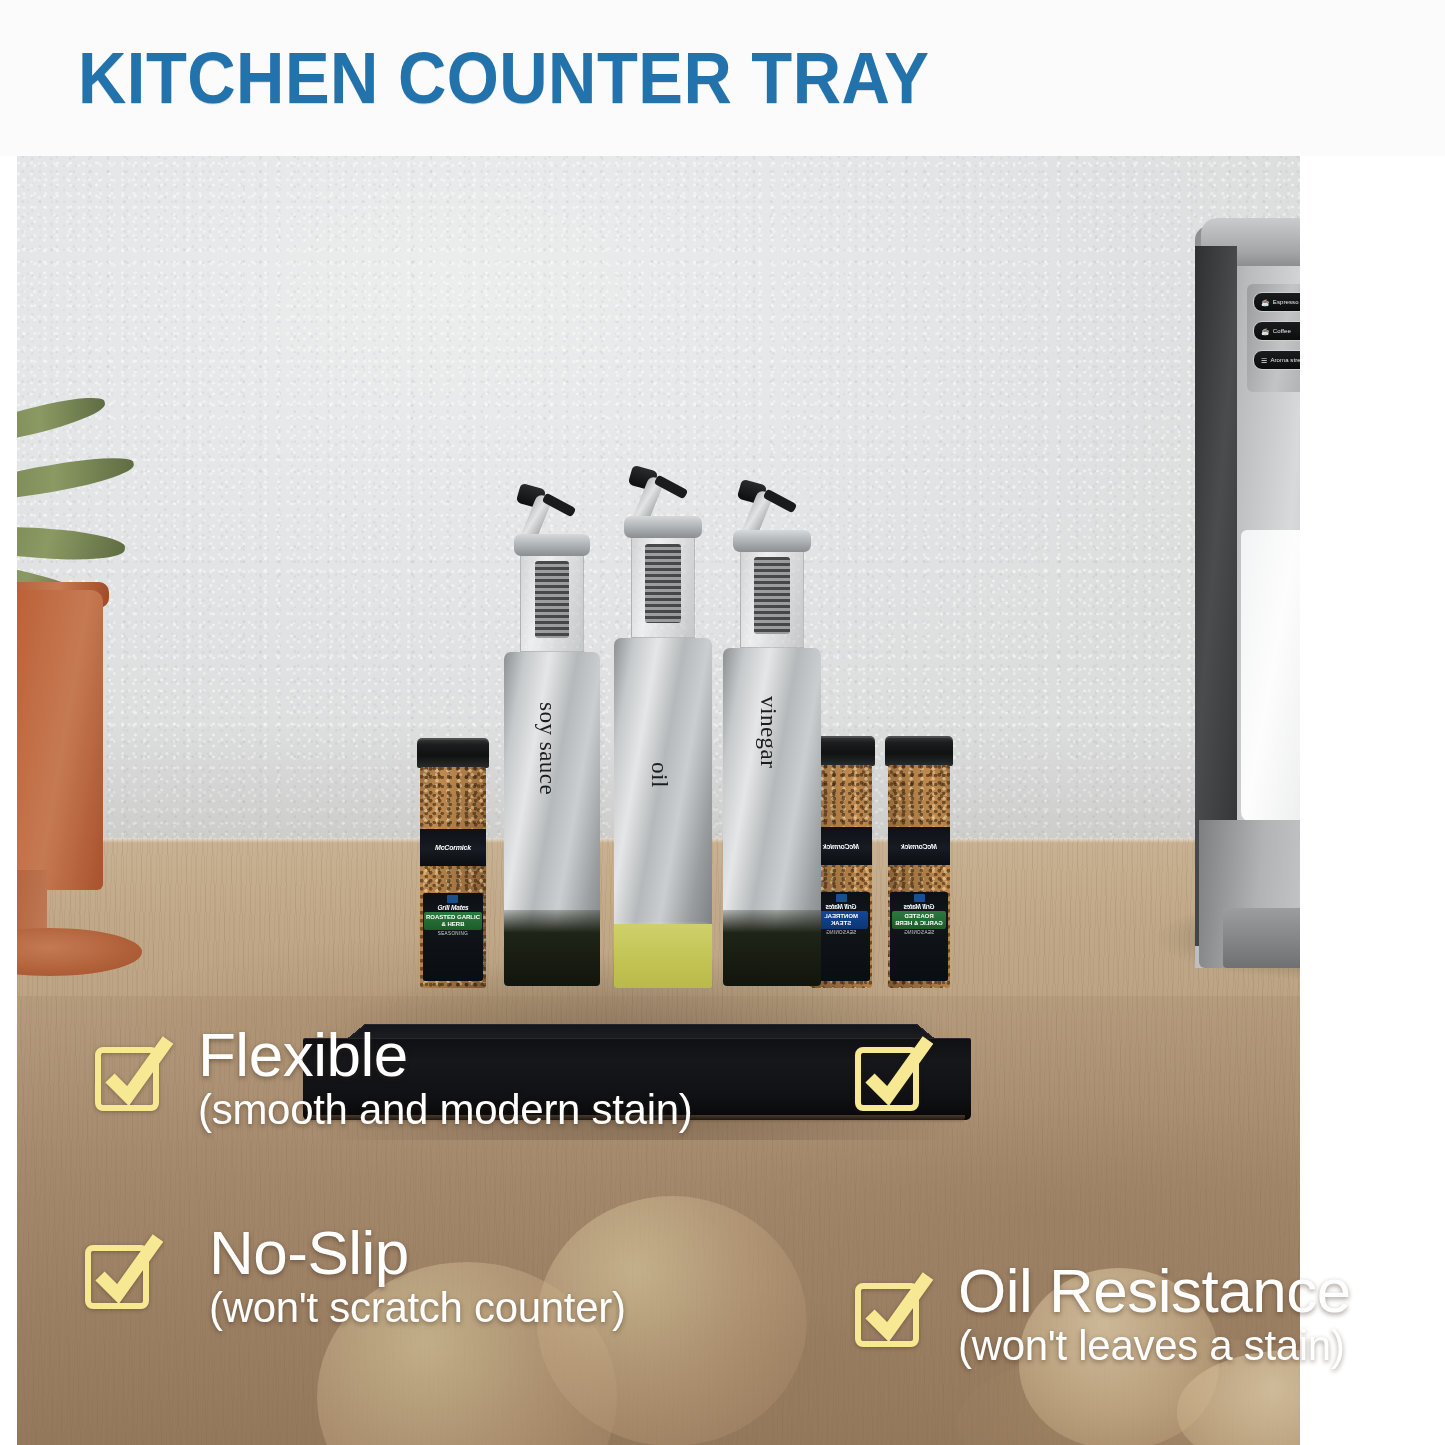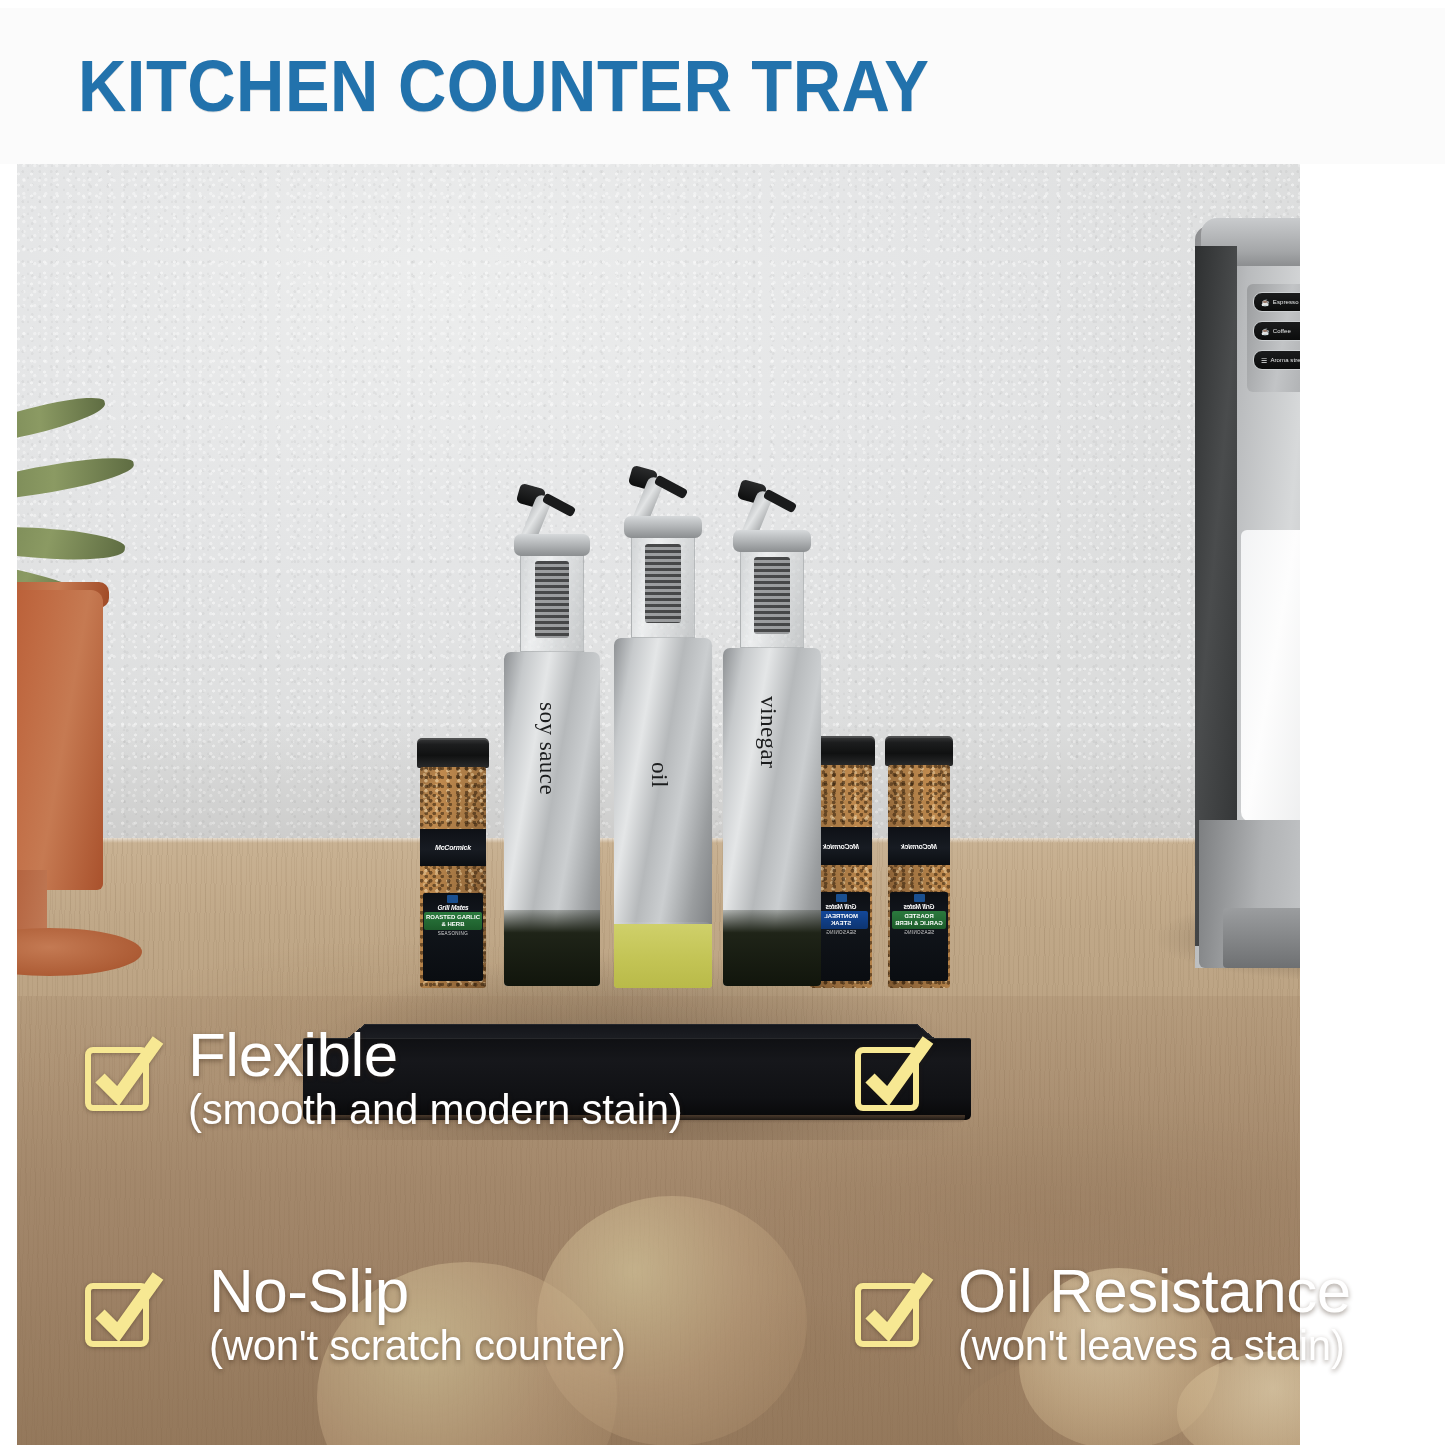--- a/index.html
+++ b/index.html
@@ -6,21 +6,21 @@
   html, body { width:1445px; height:1445px; overflow:hidden; }
   body {
     font-family: "Liberation Sans", sans-serif;
     background:#ffffff;
     position:relative;
   }
   #stage { position:absolute; inset:0; width:1445px; height:1445px; overflow:hidden; }
 
   
   .header-band{
-    position:absolute; left:0; top:8px; width:1445px; height:156px;
+    position:absolute; left:0; top:0; width:1445px; height:156px;
     background:#fbfbfb; z-index:40;
     display:flex; align-items:center;
   }
   .header-title{
     margin-left:78px;
     font-family:"Liberation Sans", sans-serif;
     font-weight:bold;
     font-size:72px;
     letter-spacing:0.5px;
     color:#2272AC;
@@ -355,23 +355,23 @@
     font-size:62px; color:#ffffff; line-height:66px; font-weight:normal;
     letter-spacing:-0.5px; text-shadow:0 2px 5px rgba(50,34,18,.45);
     white-space:nowrap;
   }
   .feat-sub{
     font-size:42px; color:#ffffff; line-height:48px; margin-top:-2px;
     letter-spacing:-0.3px; text-shadow:0 2px 5px rgba(50,34,18,.45);
     white-space:nowrap;
   }
 
-  .f-tl{ left:82px; top:1022px; }
+  .f-tl{ left:92px; top:1022px; }
   .f-tr{ left:852px; top:1022px; }
-  .f-bl{ left:82px; top:1258px;gap:43px; }
+  .f-bl{ left:82px; top:1220px;gap:43px; }
   .f-br{ left:852px; top:1258px; }
 
   
   .apple{
     position:absolute; border-radius:50%;
     background:radial-gradient(circle at 36% 30%, rgba(226,214,168,.55) 0%, rgba(196,168,132,.5) 45%, rgba(150,118,88,.42) 100%);
     filter:blur(0.4px);
   }
   .a1{ left:300px; top:1112px; width:300px; height:270px; }
   .a2{ left:520px; top:1046px; width:270px; height:250px; }

